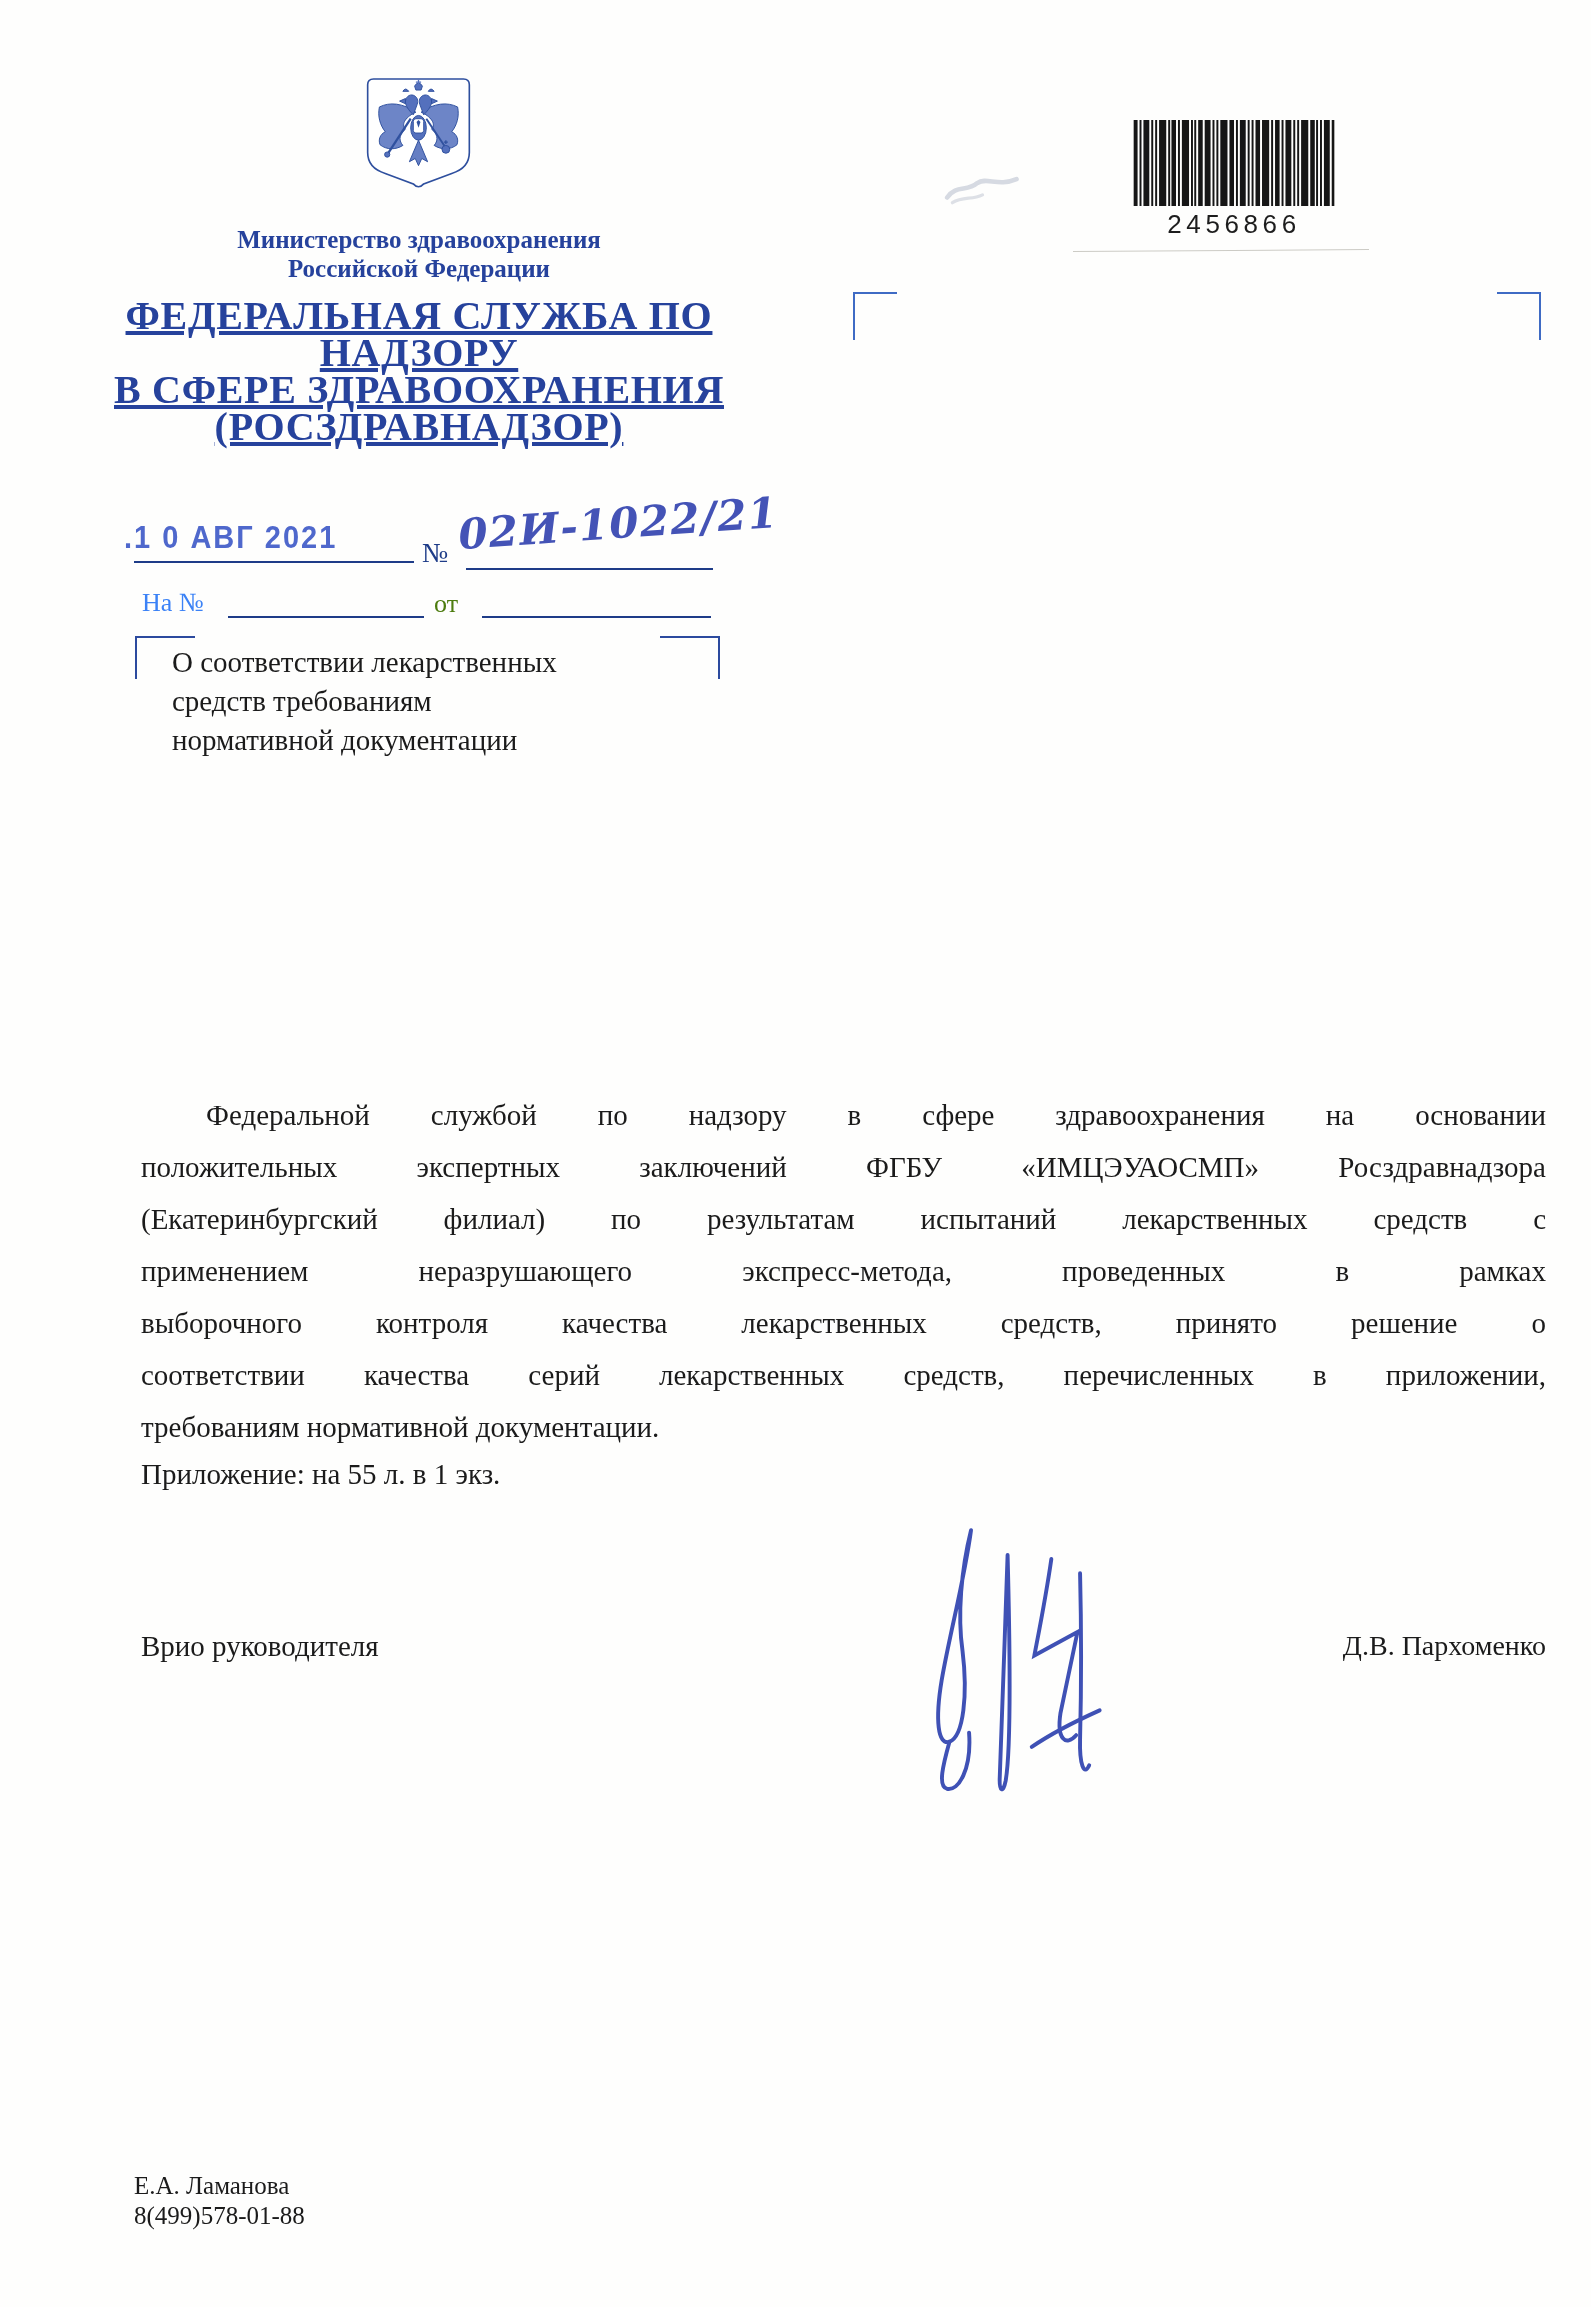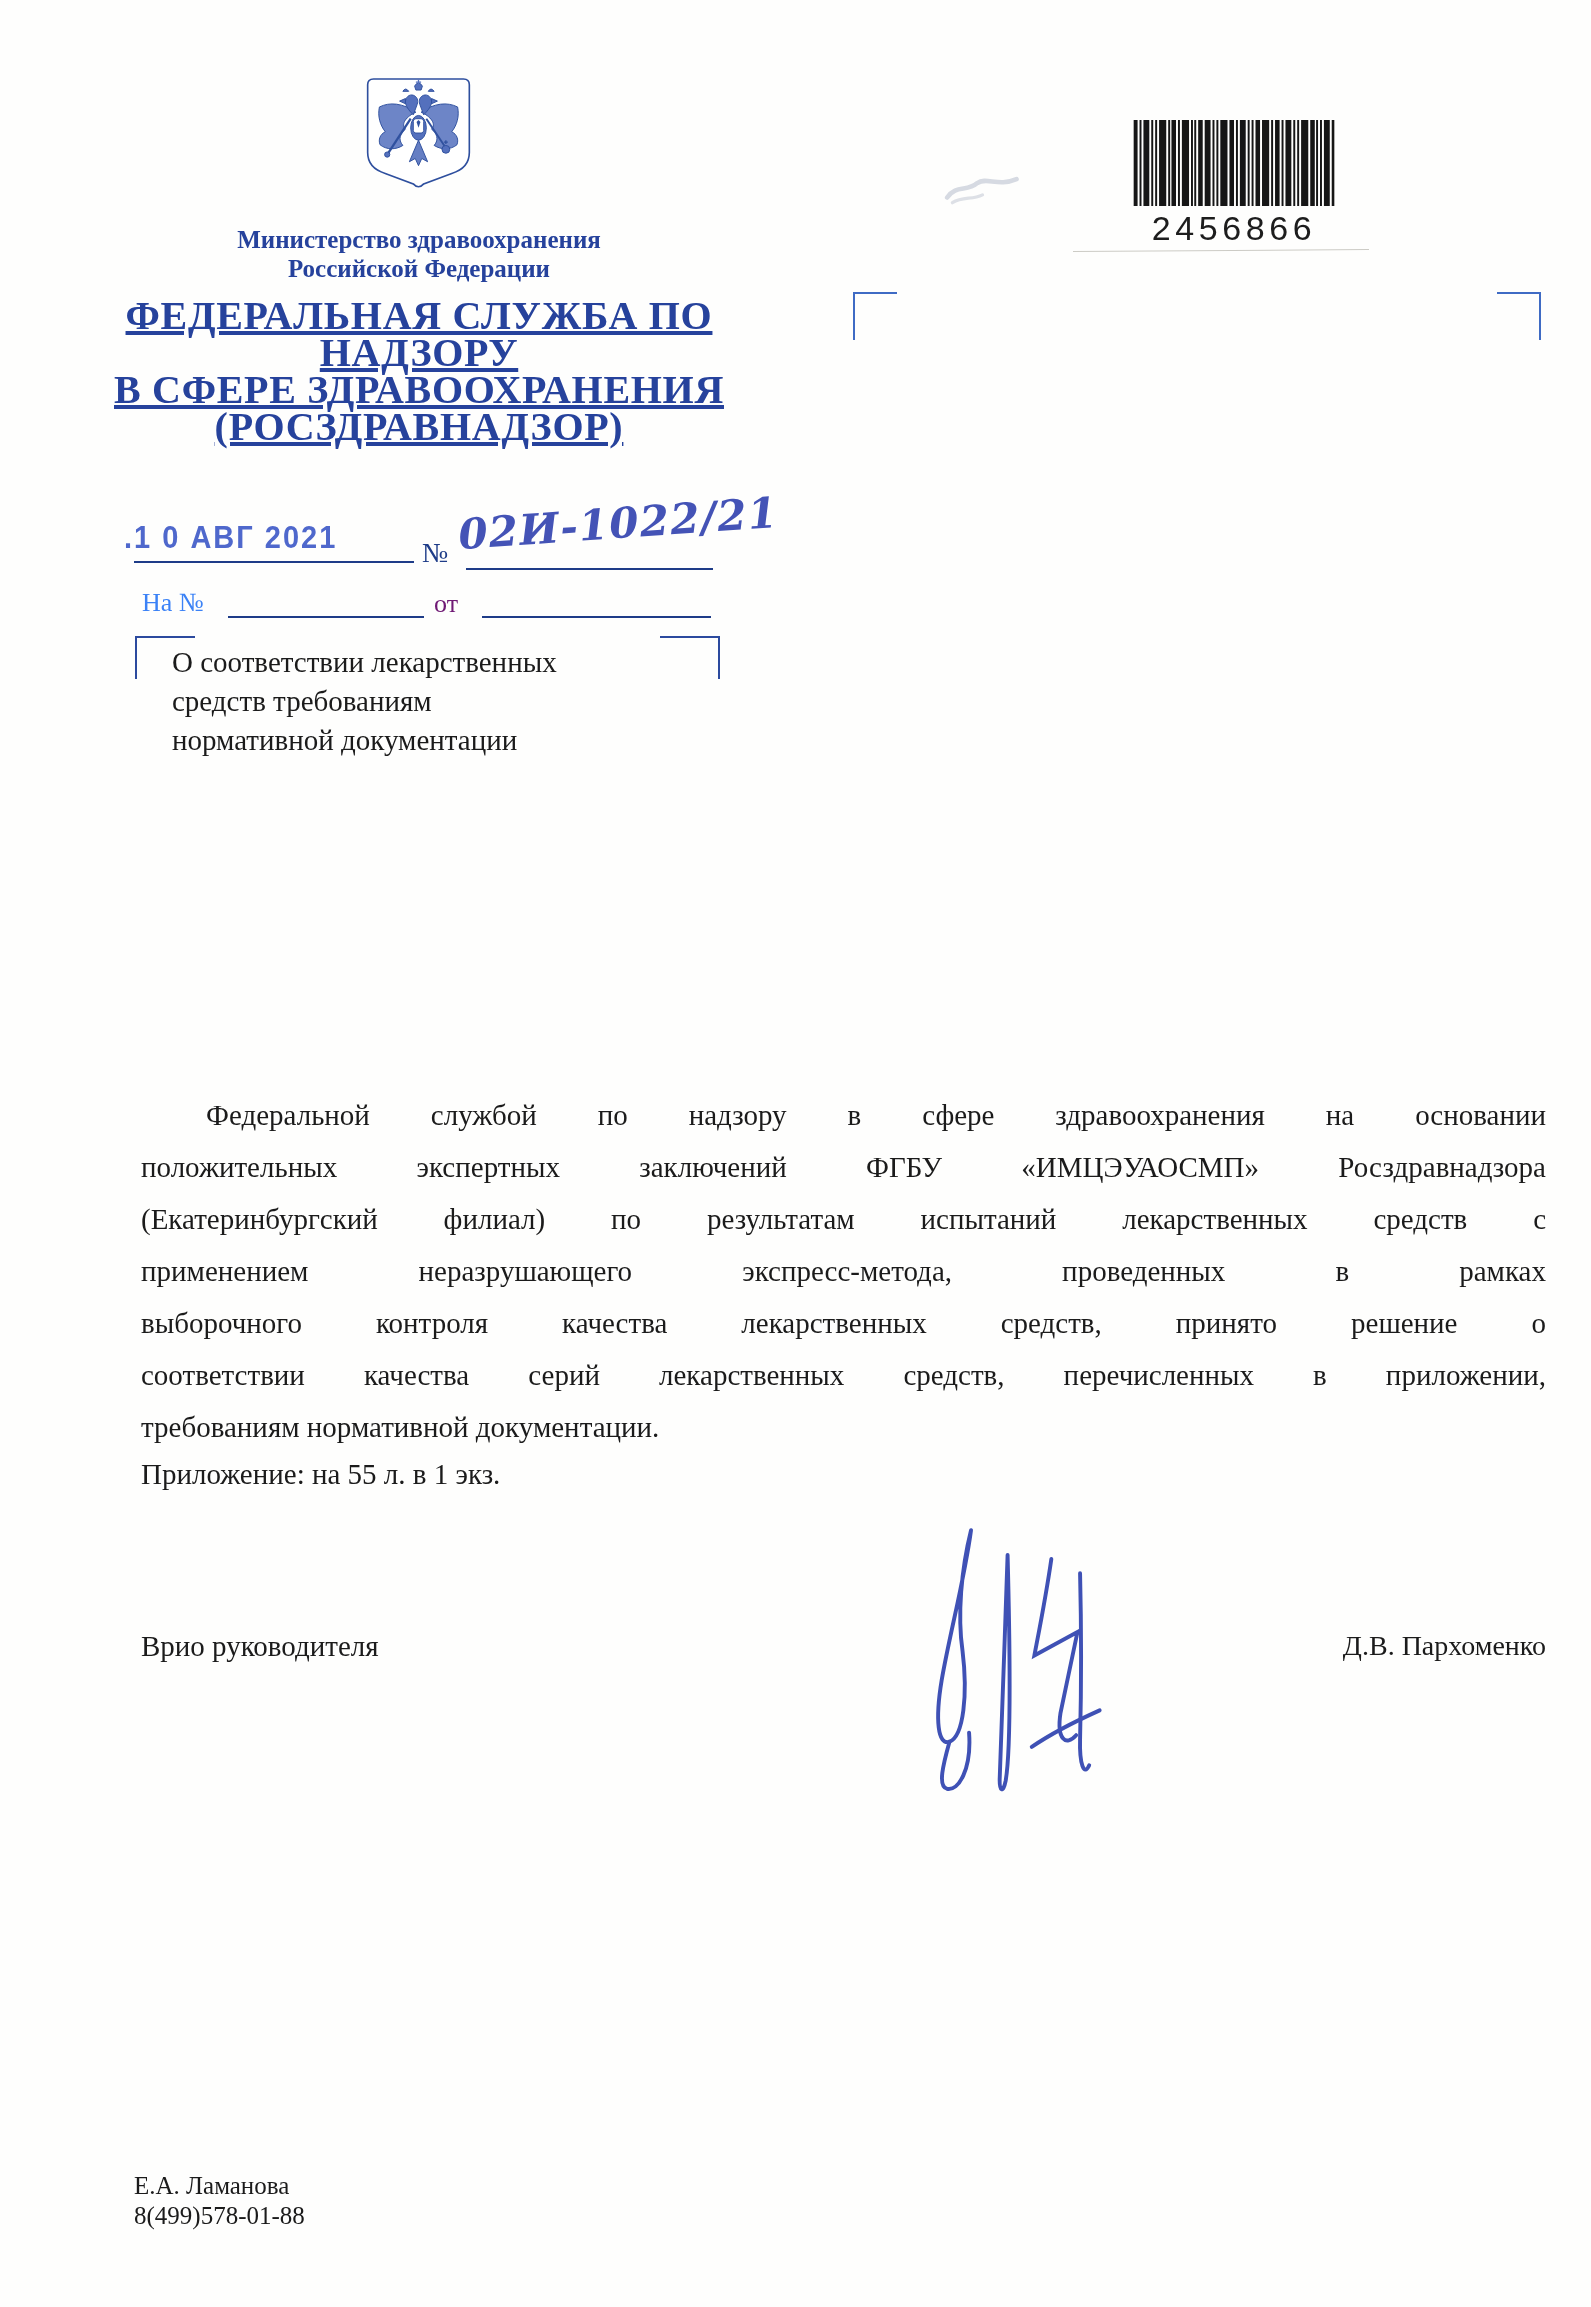--- a/index.html
+++ b/index.html
@@ -11,36 +11,36 @@
   .abs{position:absolute;}
   
   .lh-center{left:59px;width:720px;text-align:center;margin-top:8px;}
   .ministry{top:217px;font-size:25px;font-weight:bold;line-height:29.4px;color:var(--brand-blue);}
   .service{top:289px;font-size:40px;font-weight:bold;line-height:37px;letter-spacing:0.7px;color:var(--brand-blue);text-decoration:underline;}
   .address{top:420px;font-size:20px;line-height:32px;color:var(--addr-blue);}
   .emblem{left:365px;top:77px;width:107px;height:116px;}
   
   .barcode{left:1133px;top:120px;width:202px;text-align:center;}
   .barcode .num{display:block;margin-top:1.3px;font-family:"Liberation Sans",sans-serif;
-    font-size:34px;letter-spacing:4.6px;color:#1d1d1d;}
+    font-size:26px;letter-spacing:4.6px;color:#1d1d1d;}
   .faint-line{left:1073px;top:250px;width:296px;height:1.3px;background:#cccbc5;transform:rotate(-0.4deg);}
   .scribble{left:943px;top:170px;}
   
   .stamp{left:124px;top:521px;font-family:"Liberation Sans",sans-serif;font-weight:700;
     font-size:29px;letter-spacing:2px;color:var(--stamp-blue);transform:scaleY(1.08);}
   .fline{height:0;border-top:2px solid #1e3c88;}
   .u1{left:134px;top:561px;width:280px;}
   .u2{left:466px;top:568px;width:247px;}
   .u3{left:228px;top:616px;width:196px;}
   .u4{left:482px;top:616px;width:229px;}
   .no-label{left:422px;top:537px;font-size:27.5px;color:#1e3c88;}
   .hand-number{left:458px;top:499px;font-size:42px;font-style:italic;font-weight:bold;
     font-family:"DejaVu Serif",serif;color:var(--ink-blue);transform:rotate(-4deg);letter-spacing:1.3px;white-space:nowrap;}
   .na-label{left:142px;top:588px;font-size:26px;color:#3b82f6;}
-  .ot-label{left:434px;top:589px;font-size:26px;color:#701a75;}
+  .ot-label{left:434px;top:589px;font-size:26px;color:#4d7c0f;}
   
   .corner{width:42px;height:46px;}
   .c-tl{border-top:2px solid;border-left:2px solid;}
   .c-tr{border-top:2px solid;border-right:2px solid;}
   .recip-c{border-color:#3f6bc4;}
   .subj-c{border-color:#2c4a9e;width:58px;height:41px;}
   
   .recipient{left:949px;top:342px;width:510px;text-align:center;font-size:31px;line-height:54px;}
   
   .subject{left:172px;top:643px;width:563px;font-size:29px;line-height:39px;}

